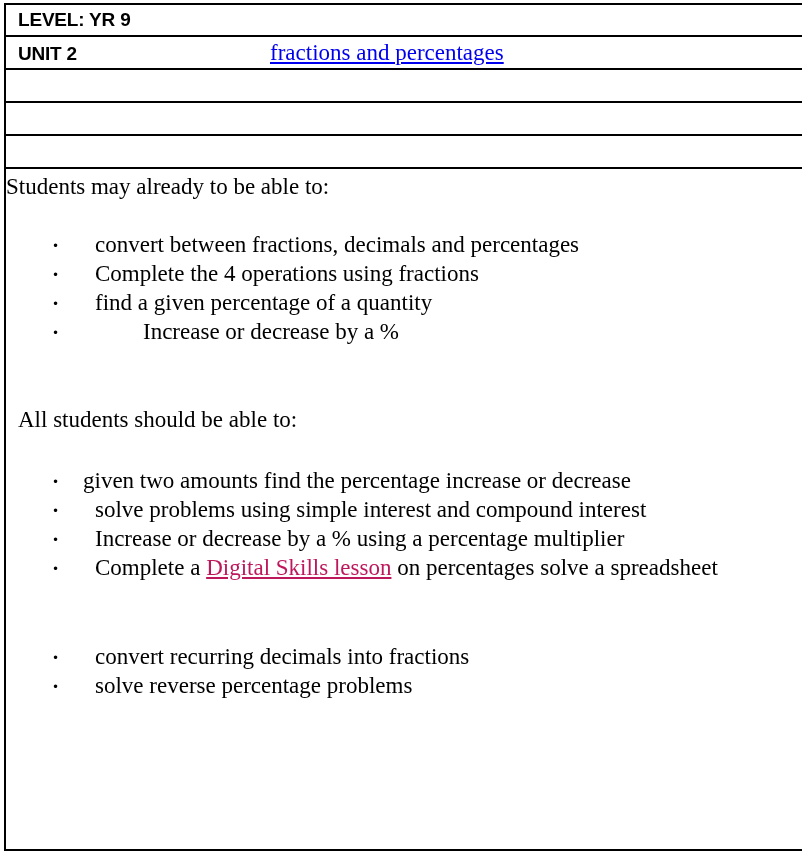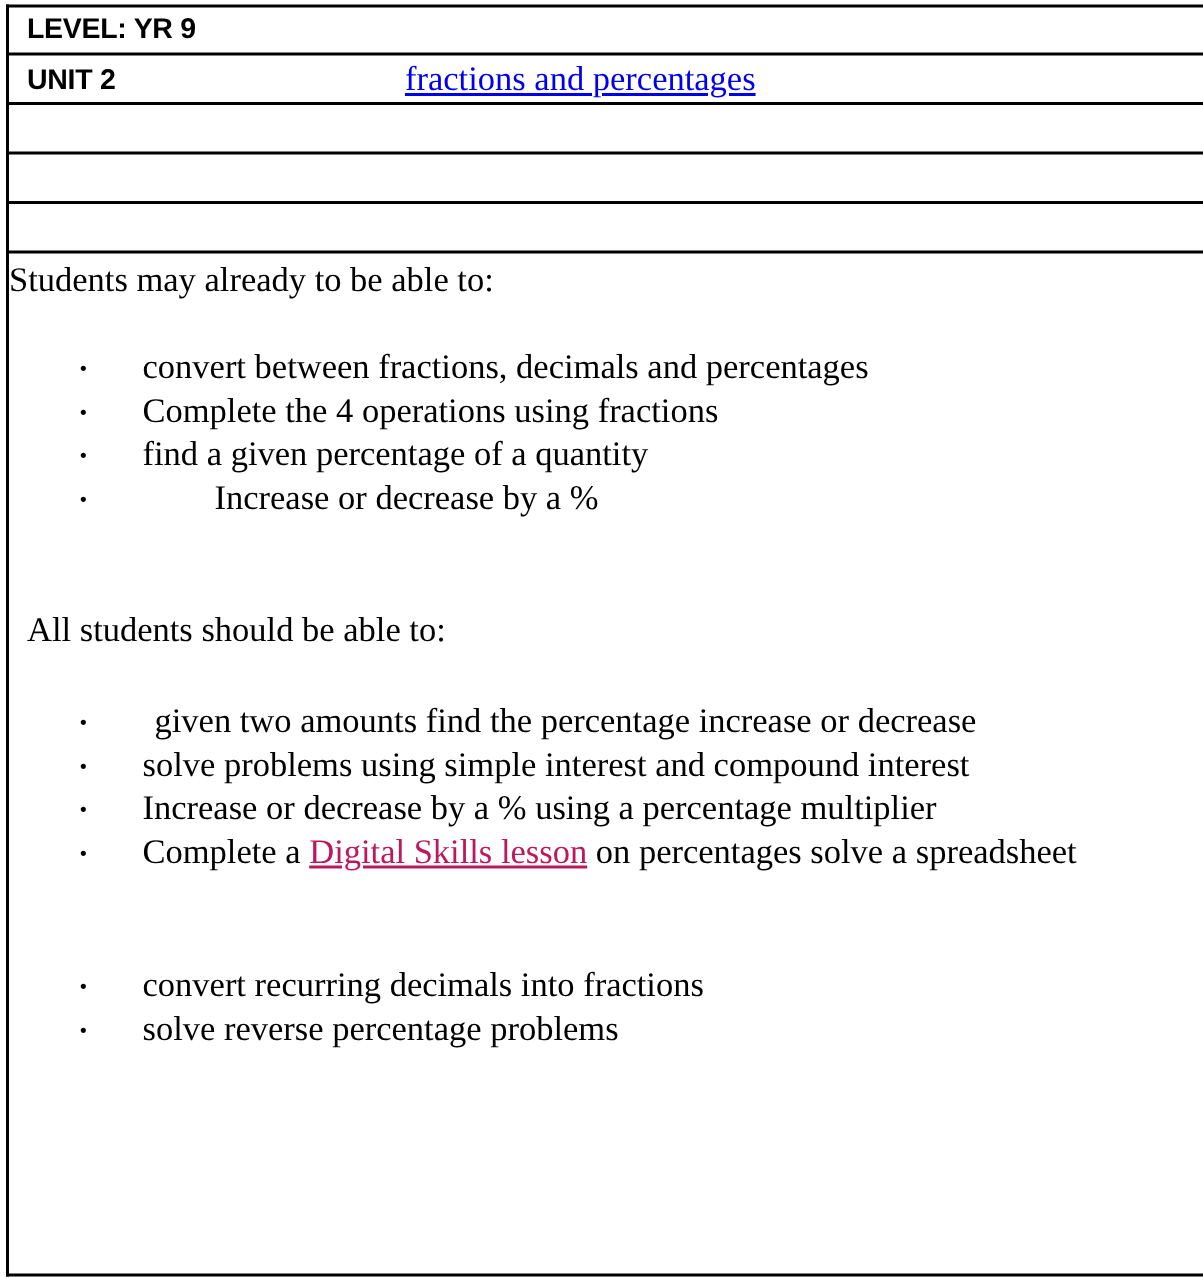--- a/index.html
+++ b/index.html
@@ -53,21 +53,21 @@
     <li>
       <span class="bullet" style="top:326px;">•</span>
       <span class="serif" style="left:95px; top:319px;margin-left:48px;">Increase or decrease by a %</span>
     </li>
   </ul>
 
   <div class="serif" style="left:18px; top:407px;">All students should be able to:</div>
   <ul>
     <li>
       <span class="bullet" style="top:475px;">•</span>
-      <span class="serif" style="left:103px; top:468px;">given two amounts find the percentage increase or decrease</span>
+      <span class="serif" style="left:83px; top:468px;">given two amounts find the percentage increase or decrease</span>
     </li>
     <li>
       <span class="bullet" style="top:504px;">•</span>
       <span class="serif" style="left:95px; top:497px;">solve problems using simple interest and compound interest</span>
     </li>
     <li>
       <span class="bullet" style="top:533px;">•</span>
       <span class="serif" style="left:95px; top:526px;">Increase or decrease by a % using a percentage multiplier</span>
     </li>
     <li>

